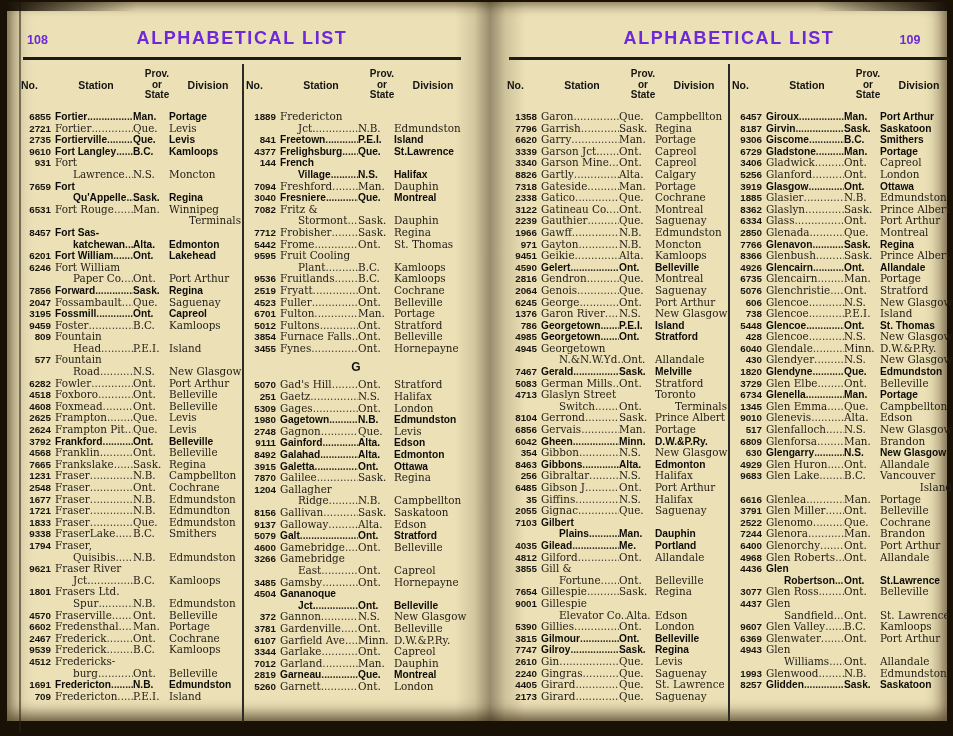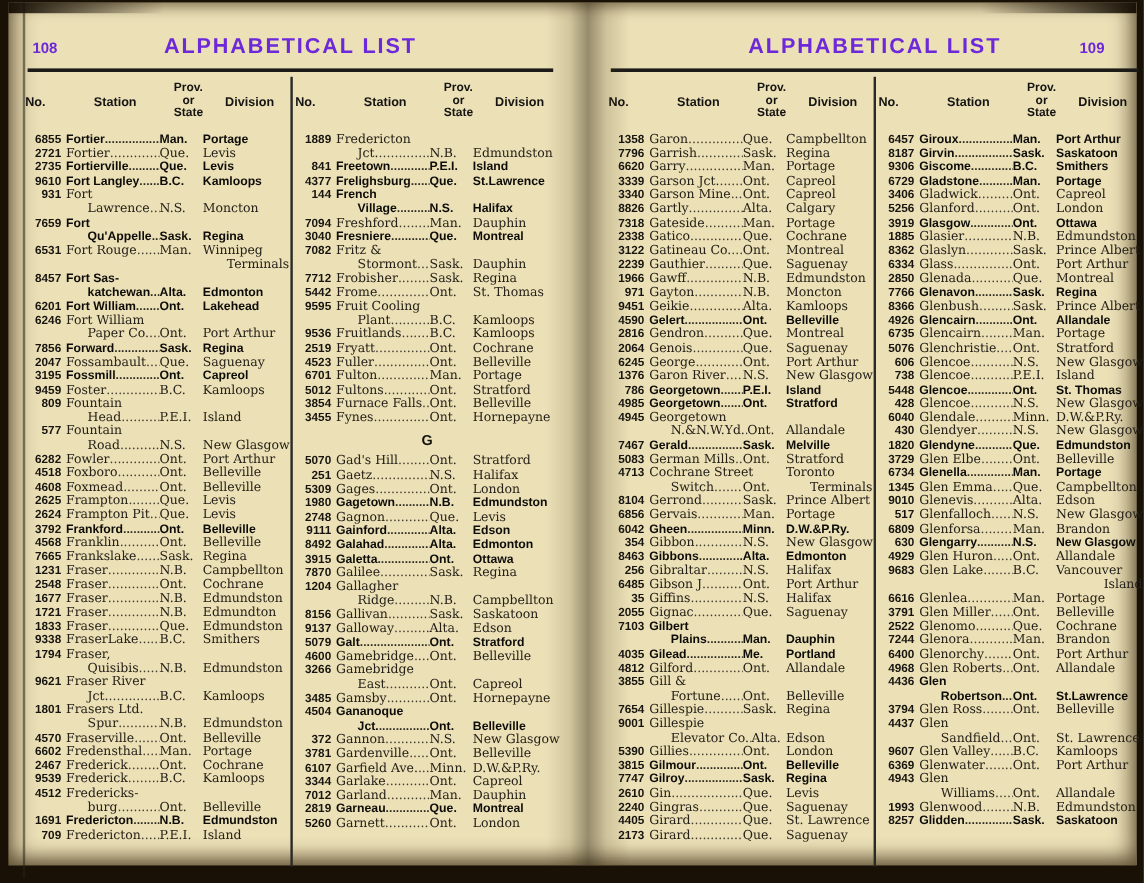--- a/index.html
+++ b/index.html
@@ -1319,21 +1319,21 @@
                 <span class="dots"></span>
                 <span class="pv">Ont.</span>
               </div>
               <span class="dv">
                 <div>Stratford</div>
               </span>
             </div>
             <div class="row">
               <span class="no">4713</span>
               <div class="main2">
-                <div class="l1 st">Cochrane Street</div>
+                <div class="l1 st">Glaslyn Street</div>
                 <div class="l2">
                   <span class="st">Switch</span>
                   <span class="dots"></span>
                   <span class="pv">Ont.</span>
                 </div>
               </div>
               <span class="dv">
                 <div>Toronto</div>
                 <div class="d2">Terminals</div>
               </span>
@@ -2031,21 +2031,21 @@
                   <span class="st">Robertson</span>
                   <span class="dots"></span>
                   <span class="pv">Ont.</span>
                 </div>
               </div>
               <span class="dv end">
                 <div>St.Lawrence</div>
               </span>
             </div>
             <div class="row">
-              <span class="no">3794</span>
+              <span class="no">3077</span>
               <div class="main">
                 <span class="st">Glen Ross</span>
                 <span class="dots"></span>
                 <span class="pv">Ont.</span>
               </div>
               <span class="dv">
                 <div>Belleville</div>
               </span>
             </div>
             <div class="row">

